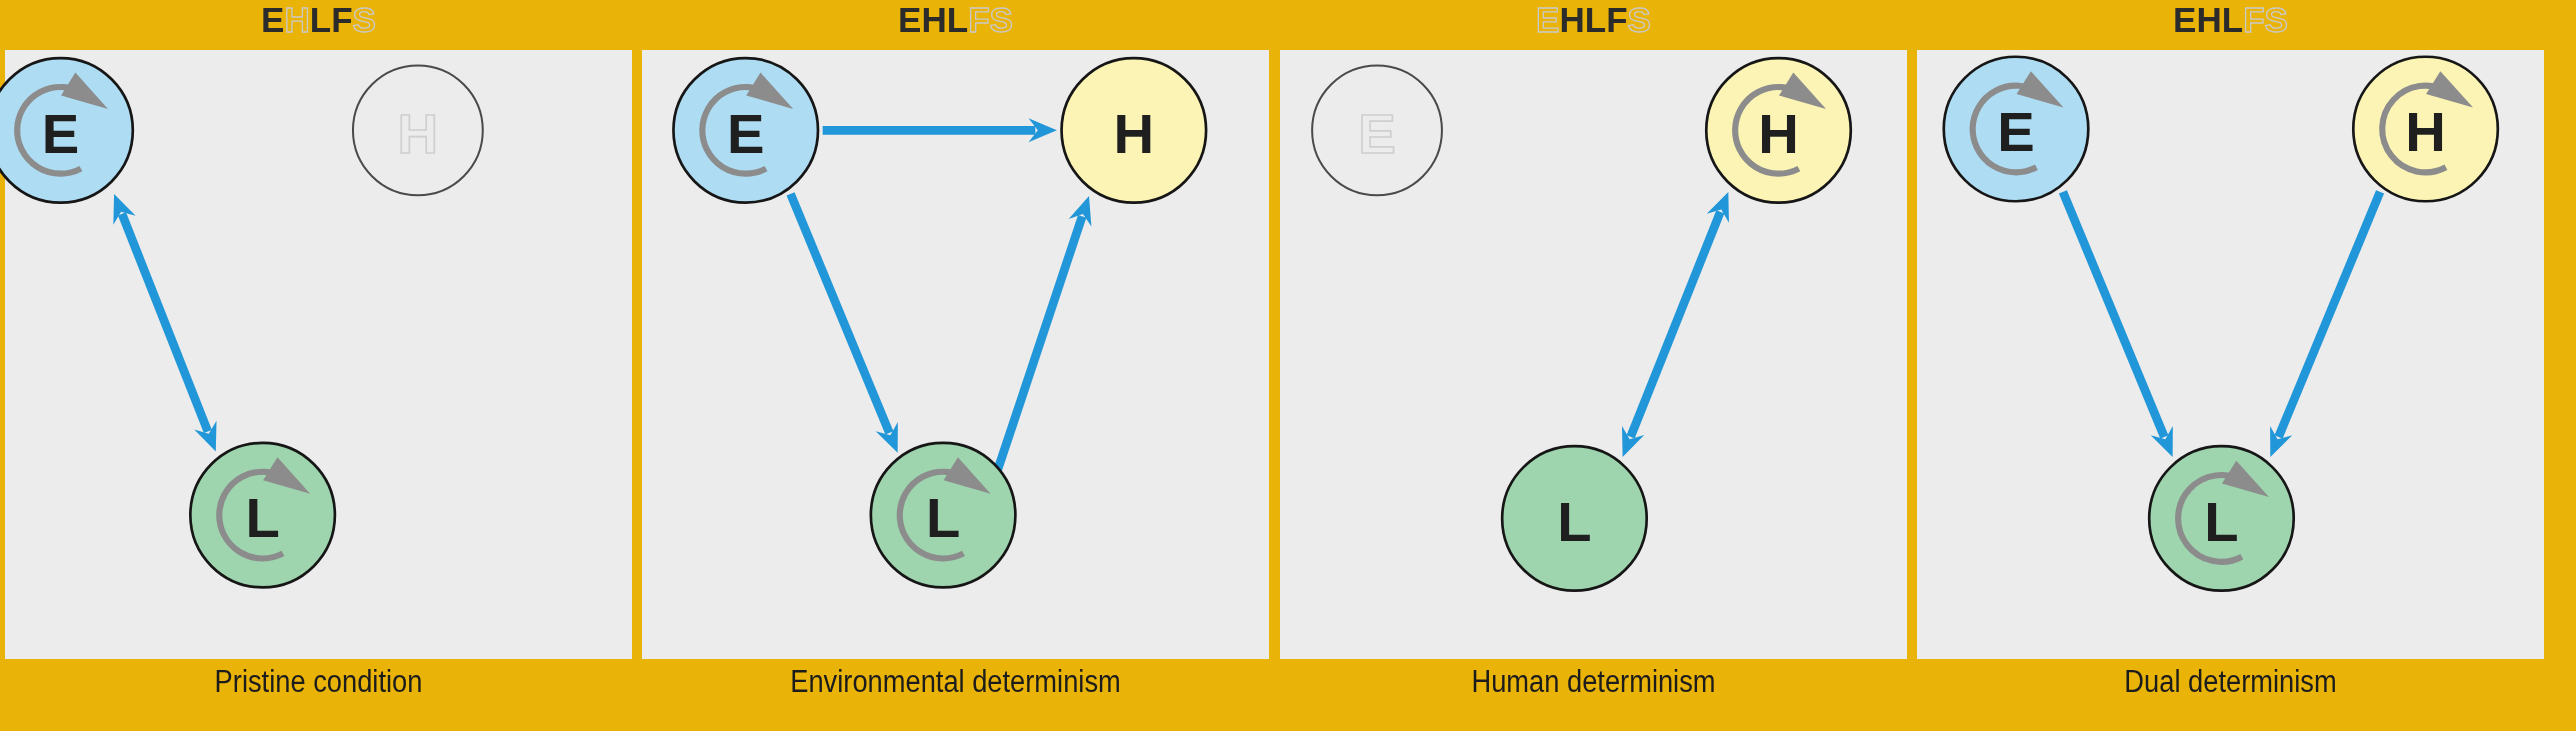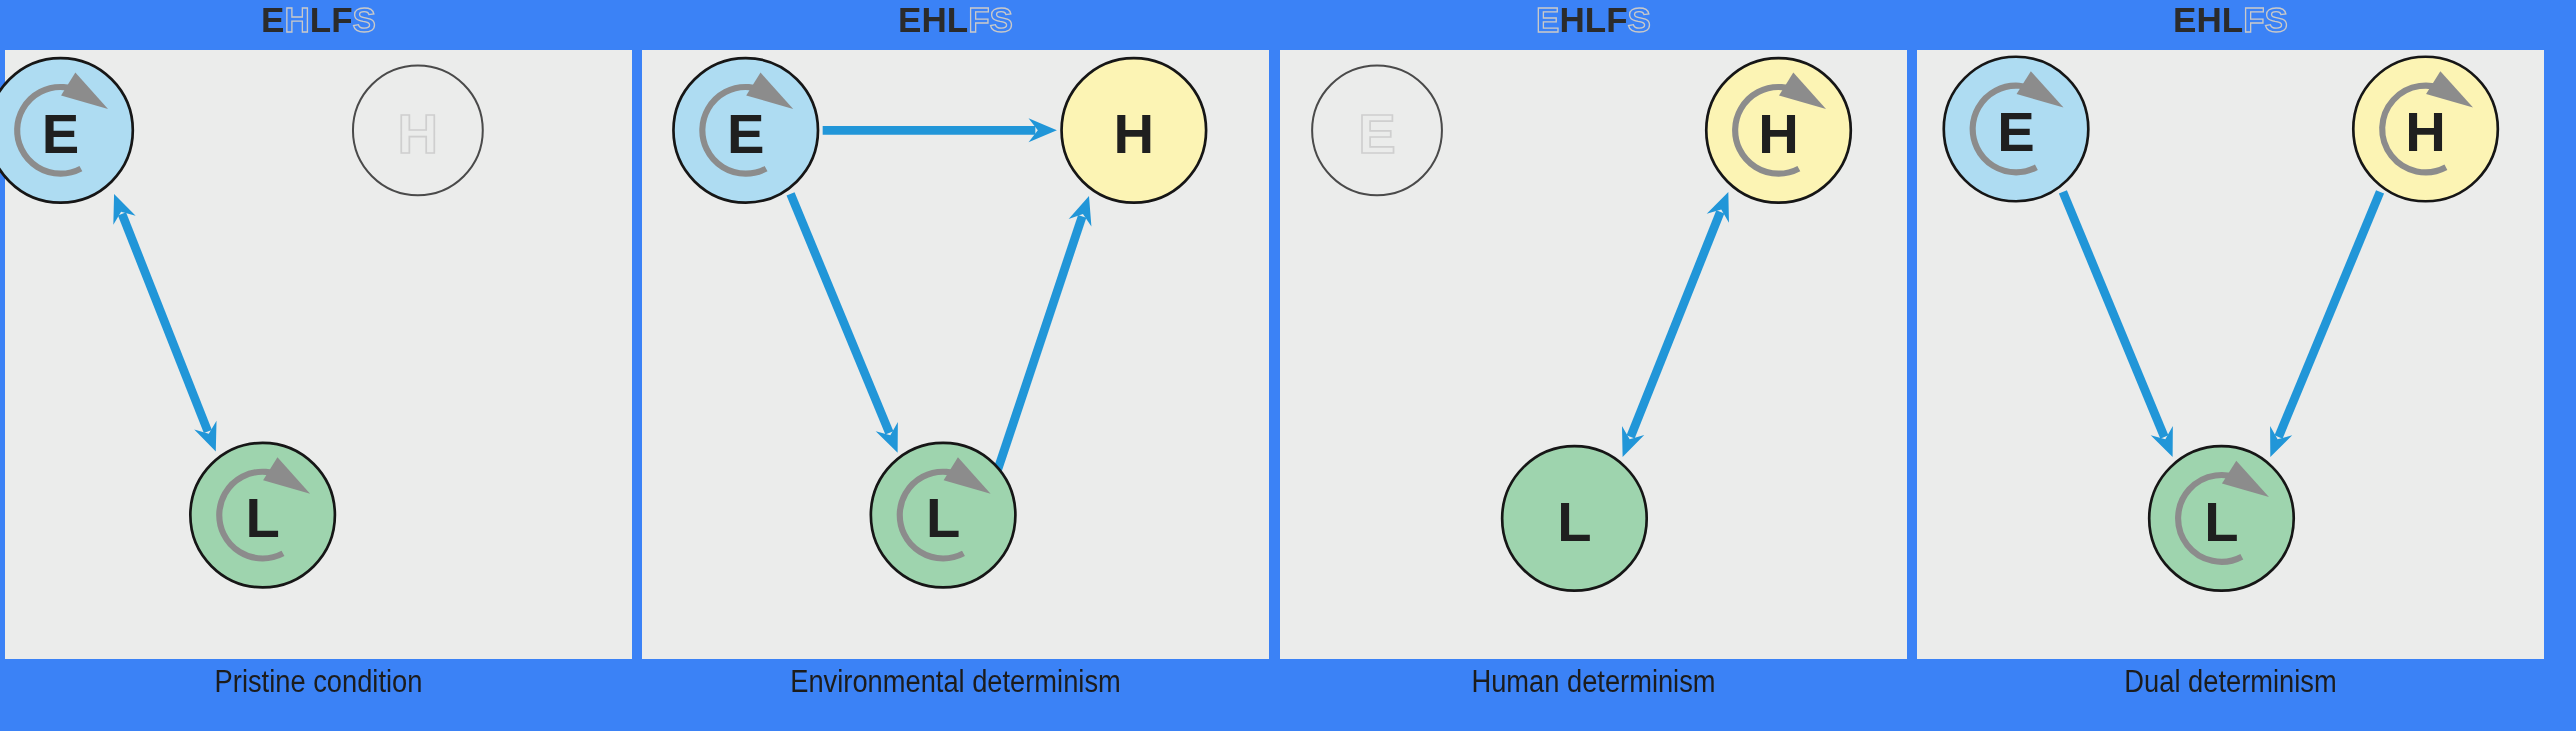--- a/index.html
+++ b/index.html
@@ -10,21 +10,21 @@
   body {
     width: 2576px;
     height: 731px;
     font-family: "Liberation Sans", sans-serif;
     overflow: hidden;
   }
   #figure {
     position: relative;
     width: 2576px;
     height: 731px;
-    background: #3b82f6;
+    background: #eab308;
   }
   .panel {
     position: absolute;
     top: 0;
     width: 637px;
     height: 731px;
   }
   .panel-title {
     position: absolute;
     top: 0px;

